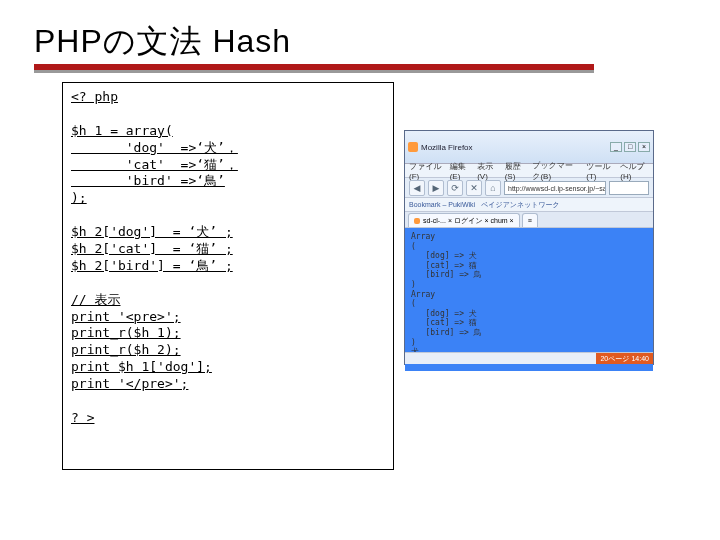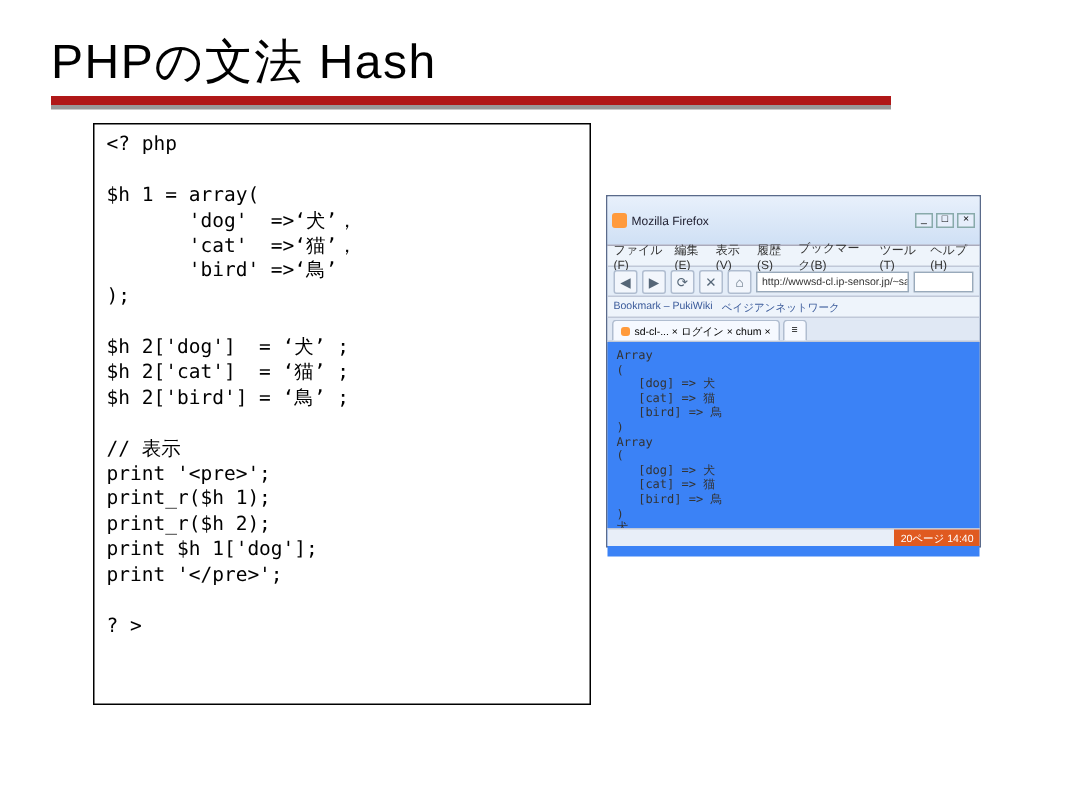--- a/index.html
+++ b/index.html
@@ -47,20 +47,21 @@
     width: 332px;
     height: 388px;
     border: 1px solid #000;
     background: #fff;
     padding: 6px 8px;
     font-family: "MS Gothic", monospace;
     font-size: 13px;
     line-height: 1.3;
     white-space: pre;
     color: #000;
+    text-decoration: underline;
   }
   .browser {
     position: absolute;
     left: 404px;
     top: 130px;
     width: 250px;
     height: 235px;
     border: 1px solid #5a6a8a;
     background: #dde9f9;
     font-size: 8px;

